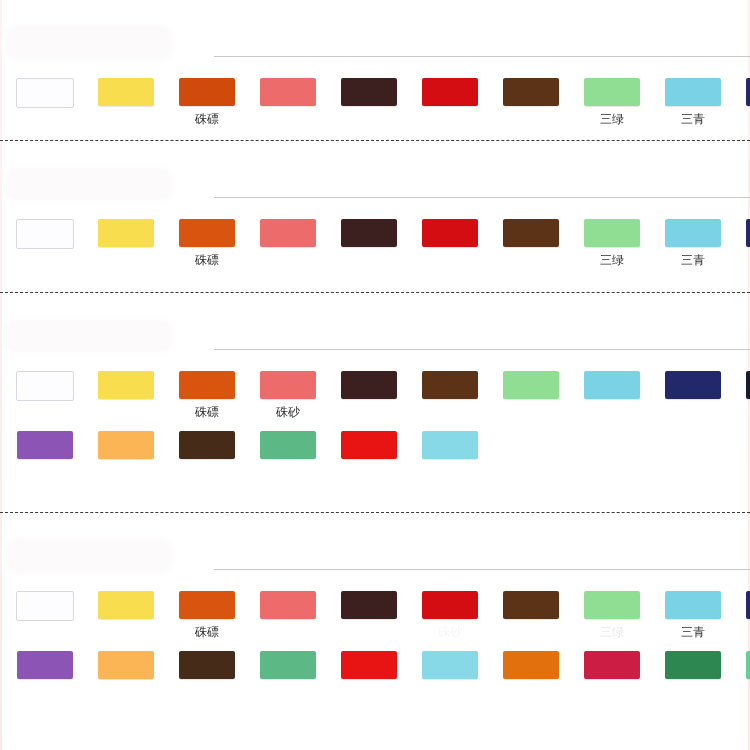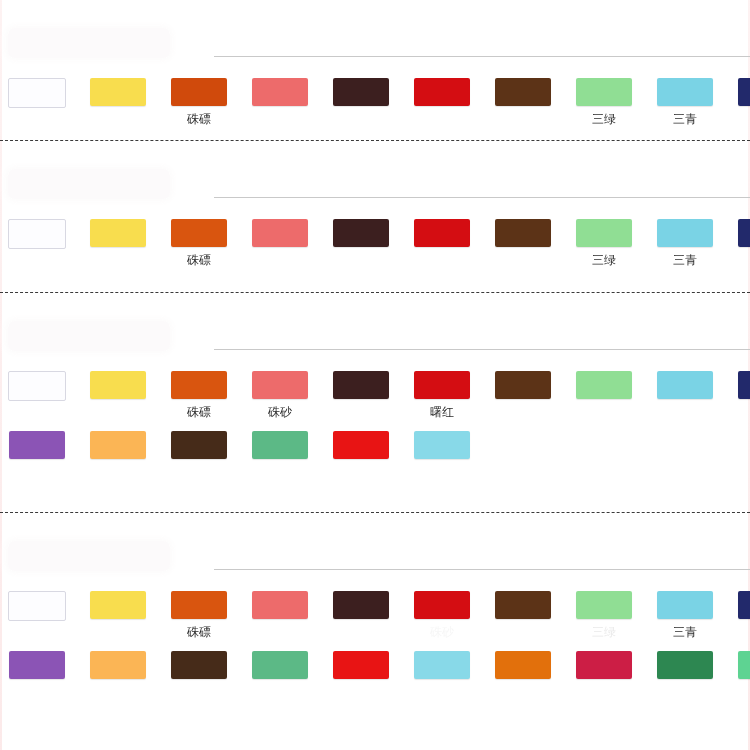--- a/index.html
+++ b/index.html
@@ -32,21 +32,21 @@
     box-shadow:0 0 6px 4px #fdfcfc;
     opacity:.9;
   }
   .rule{
     position:absolute;left:214px;right:0;top:56px;height:1px;
     background:#c9c9c9;
   }
 
   .swatch-row{
     display:flex;align-items:flex-start;
-    padding-left:6px;
+    padding-left:14px;
     gap:16px;
   }
   .cell{
     width:62px;margin-right:3px;
     display:flex;flex-direction:column;align-items:center;
     flex:0 0 auto;
   }
   .chip{
     width:56px;height:28px;
     border-radius:2px;
@@ -209,24 +209,20 @@
           </div>
           <div class="cell">
             <div class="chip" style="background: rgb(237, 107, 107);"></div>
             <div class="cap">硃砂</div>
           </div>
           <div class="cell">
             <div class="chip" style="background: rgb(60, 31, 31);"></div>
             <div class="cap"></div>
           </div>
           <div class="cell">
-            <div class="chip" style="background: rgb(212, 13, 18);"></div>
-            <div class="cap">曙红</div>
-          </div>
-          <div class="cell">
             <div class="chip" style="background: rgb(92, 51, 23);"></div>
             <div class="cap"></div>
           </div>
           <div class="cell">
             <div class="chip" style="background: rgb(144, 222, 148);"></div>
             <div class="cap"></div>
           </div>
           <div class="cell">
             <div class="chip" style="background: rgb(122, 211, 229);"></div>
             <div class="cap"></div>

